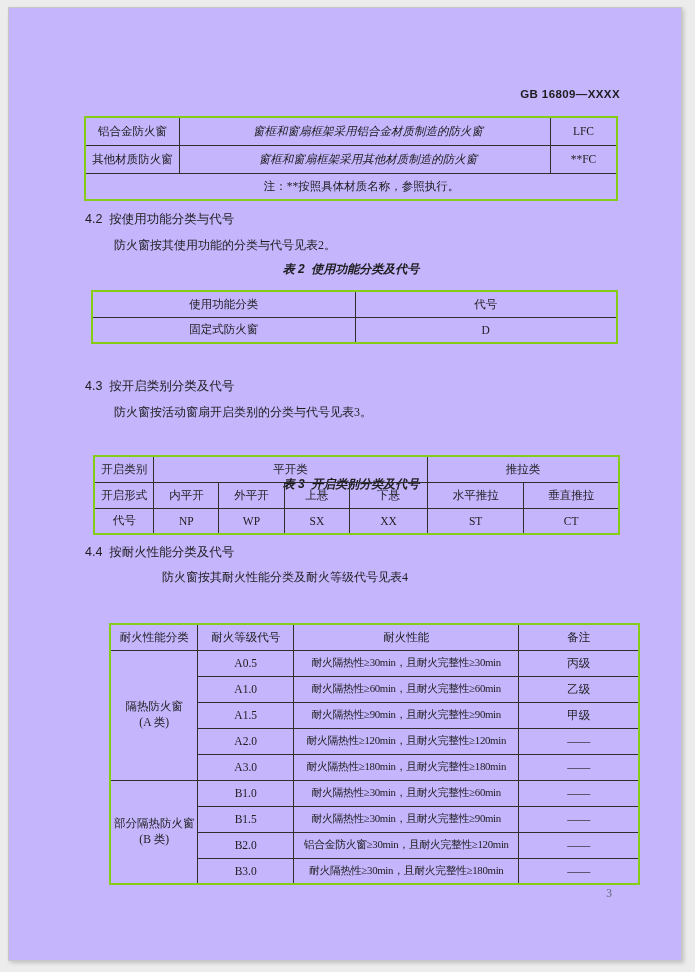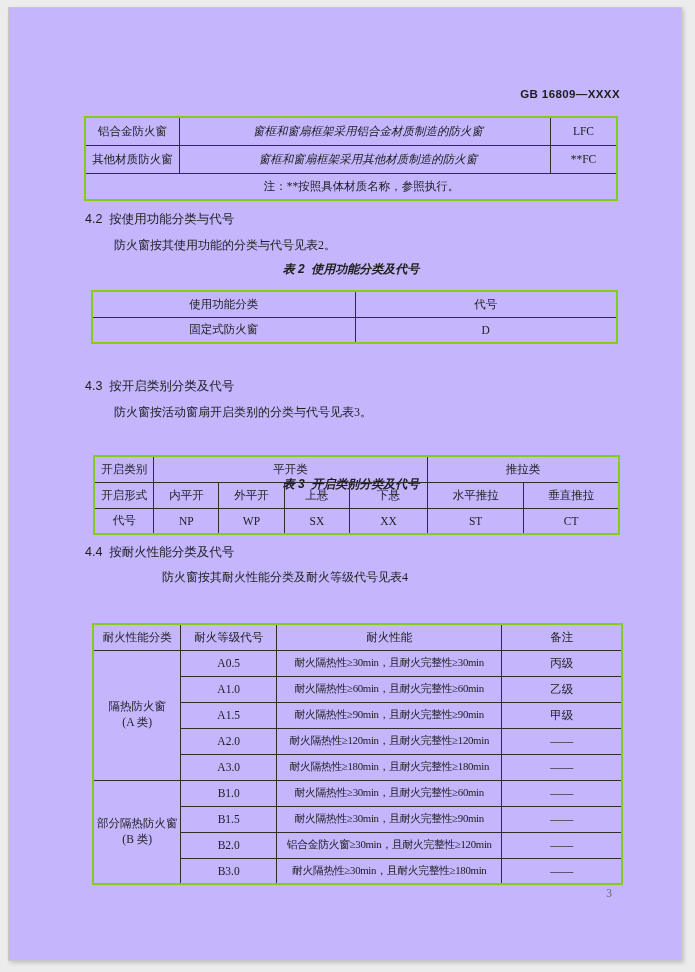--- a/index.html
+++ b/index.html
@@ -30,21 +30,21 @@
     padding:0 3px;white-space:nowrap;overflow:hidden;
   }
   .t1{left:75px;top:108px;width:534px;font-size:11.5px;}
   .t1 tr{height:28px;}
   .t1 .desc{text-align:center;padding-left:9px;font-style:italic;}
   .t1 .note-cell{text-align:center;padding-left:24px;}
   .t2{left:82px;top:282px;width:527px;font-size:11.5px;padding-left:36px;}
   .t2 tr{height:26px;}
   .t3{left:84px;top:447px;width:527px;font-size:11.5px;}
   .t3 tr{height:26px;}
-  .t4{left:83px;top:615px;width:531px;font-size:11.5px;}
+  .t4{left:100px;top:615px;width:531px;font-size:11.5px;}
   .t4 tr{height:26px;}
   .t4 .perf{font-size:10.8px;letter-spacing:-0.3px;}
   .t4 .grp{line-height:1.35;}
   .heading{
     left:76px;font-family:"Liberation Sans","DejaVu Sans",sans-serif;
     font-weight:normal;font-size:12.5px;color:#1d1d1d;white-space:pre;
   }
   .h42{top:203px;} .h43{top:370px;} .h44{top:536px;text-align:right;}
   .para{left:105px;font-size:12px;color:#1d1d1d;white-space:pre;}
   .p42{top:229px;} .p43{top:396px;} .p44{top:561px;margin-left:48px;}

